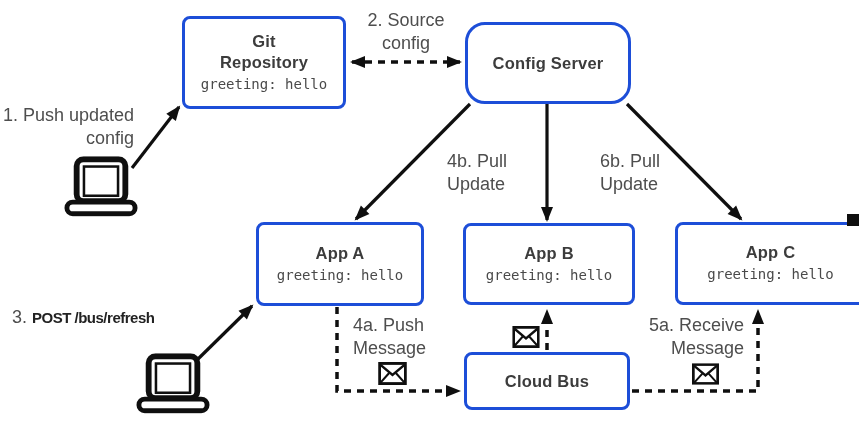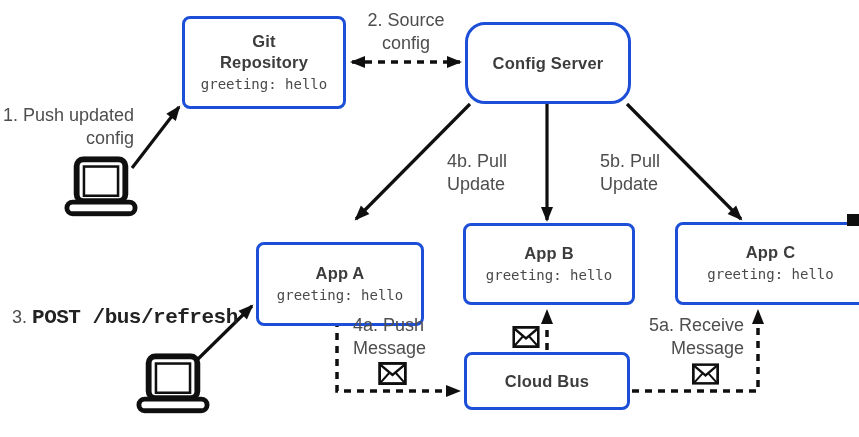--- a/index.html
+++ b/index.html
@@ -43,23 +43,23 @@
     font-size:18px;
     color:#4e4e4e;
     line-height:23px;
     z-index:3;
     white-space:nowrap;
   }
   .step-label .indent { padding-left:17px; }
   .center { text-align:center; }
   .right { text-align:right; }
   .cmd {
-    font-family:Liberation Mono, monospace;
+    font-family:Liberation Sans, sans-serif;
     font-weight:bold;
-    font-size:21px;
+    font-size:15px;
     color:#222222;
     letter-spacing:-0.5px;
   }
   .icon { position:absolute; z-index:3; }
   .artifact {
     position:absolute;
     background:#0f0f0f;
     z-index:4;
   }
 </style>
@@ -108,21 +108,21 @@
   <div class="node" style="left:182px; top:16px; width:164px; height:93px;">
     <span class="title">Git</span>
     <span class="title">Repository</span>
     <span class="mono">greeting: hello</span>
   </div>
 
   <div class="node" style="left:465px; top:22px; width:166px; height:82px;border-radius:20px;">
     <span class="title">Config Server</span>
   </div>
 
-  <div class="node" style="left:256px; top:222px; width:168px; height:84px;margin-top:20px;">
+  <div class="node" style="left:256px; top:222px; width:168px; height:84px;">
     <span class="title">App A</span>
     <span class="mono">greeting: hello</span>
   </div>
 
   <div class="node" style="left:463px; top:223px; width:172px; height:82px;">
     <span class="title">App B</span>
     <span class="mono">greeting: hello</span>
   </div>
 
   <div class="node" style="left:675px; top:222px; width:191px; height:83px;">
@@ -148,21 +148,21 @@
     <span>3.</span>
     <span class="cmd">POST /bus/refresh</span>
   </div>
 
   <div class="step-label" style="left:422px; top:150px;margin-left:25px;">
     <div>4b. Pull</div>
     <div>Update</div>
   </div>
 
   <div class="step-label" style="left:600px; top:150px;">
-    <div>5b. Pull</div>
+    <div>6b. Pull</div>
     <div>Update</div>
   </div>
 
   <div class="step-label" style="left:353px; top:314px;">
     <div>4a. Push</div>
     <div>Message</div>
   </div>
 
   <div class="step-label right" style="left:630px; top:314px; width:114px;">
     <div>5a. Receive</div>

